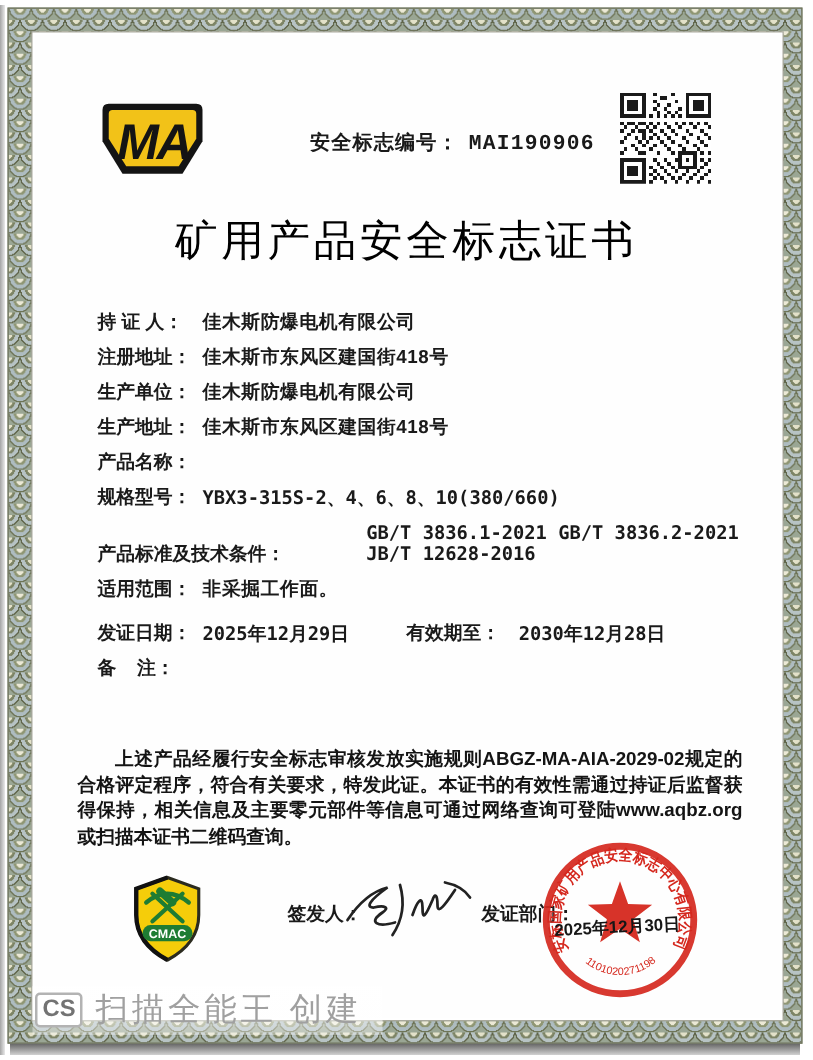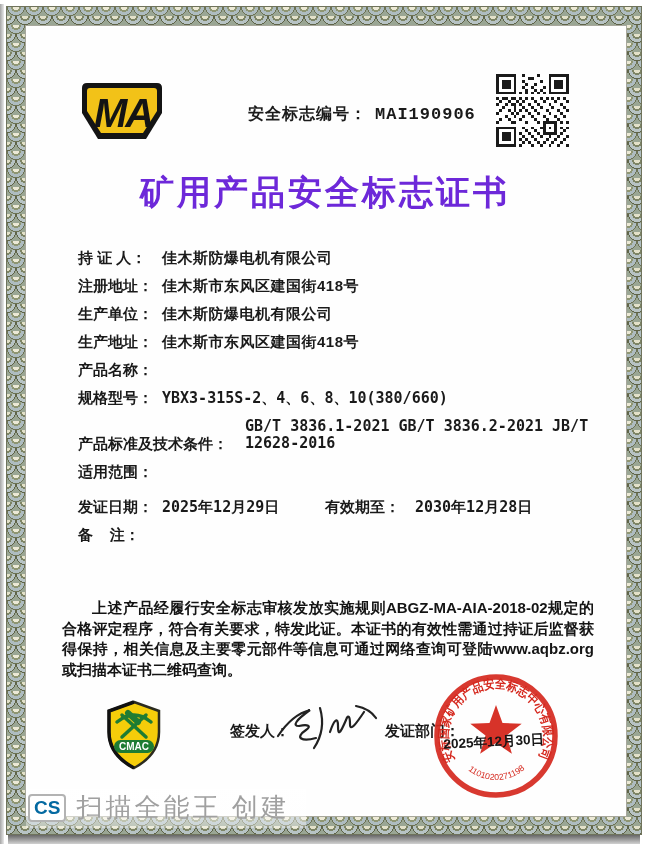--- a/index.html
+++ b/index.html
@@ -25,48 +25,48 @@
   .panel{
     position:absolute;inset:28px 26px 34px 28px;background:#fefefe;
     box-shadow:0 0 0 2px #ffffff,0 0 0 3px #a8a89c;
   }
   
   .ma-logo{position:absolute;left:78px;top:81px;width:88px;height:60px;}
   .cert-no{position:absolute;left:248px;top:104px;font-size:16px;font-weight:700;letter-spacing:1px;white-space:nowrap;}
   .cert-no .num{font-family:Liberation Mono, monospace;font-weight:600;font-size:17px;letter-spacing:1px;margin-left:8px;}
   .qr{position:absolute;left:496px;top:74px;width:73px;height:73px;}
   .title{position:absolute;left:0;right:0;top:170px;text-align:center;
-    font-size:34px;font-weight:700;letter-spacing:3px;color:#6d28d9;
+    font-size:34px;font-weight:400;letter-spacing:3px;color:#000000;
     font-family:"Liberation Serif",serif;}
   
   .fields{position:absolute;left:78px;right:52px;top:250px;font-size:15px;font-weight:700;line-height:16px;}
   .row{display:flex;align-items:flex-end;margin-bottom:12px;}
   .f-label{flex:0 0 84px;white-space:pre;}
   .f-value{flex:1;letter-spacing:.5px;}
   .row.wide .f-label{flex:0 0 167px;}
-  .row.wide .f-value{line-height:17px;letter-spacing:0;}
+  .row.wide .f-value{line-height:17px;letter-spacing:0;margin-left:48px;}
   .mono{font-family:"DejaVu Sans Mono",monospace;letter-spacing:0;}
   .row.dates{margin-top:19px;}
   .row.dates .d-val1{flex:0 0 163px;}
   .row.dates .d-lab2{flex:0 0 90px;white-space:pre;}
   .row.remark{margin-top:0;}
   
   .statement{position:absolute;left:62px;right:56px;top:598px;
     font-size:15px;font-weight:700;line-height:20.5px;text-indent:2em;text-align:justify;color:#141414;}
   
   .cmac{position:absolute;left:103px;top:700px;width:62px;height:70px;}
   .signer-label{position:absolute;left:230px;top:722px;font-size:15px;font-weight:700;}
   .signature{position:absolute;left:272px;top:698px;width:108px;height:62px;}
   .dept-label{position:absolute;left:385px;top:722px;font-size:15px;font-weight:700;}
   .seal{position:absolute;left:430px;top:670px;width:132px;height:132px;}
   
   .watermark{position:absolute;left:26px;top:789px;display:flex;align-items:center;gap:10px;
     color:#a0a0a0;font-size:26px;letter-spacing:3px;z-index:5;
     background:linear-gradient(rgba(255,255,255,.8),rgba(255,255,255,.35));padding:1px 16px 3px 2px;}
-  .cs-badge{font-size:19px;font-weight:700;color:#0369a1;border:2px solid #b3b3b3;border-radius:4px;
+  .cs-badge{font-size:19px;font-weight:700;color:#737373;border:2px solid #b3b3b3;border-radius:4px;
     background:#fff;padding:1px 4px;letter-spacing:0;}
 </style>
 </head>
 <body>
 
 <div class="certificate">
   <div class="frame"></div>
   <div class="scan-shadow-bottom"></div>
   <div class="scan-shadow-left"></div>
   <div class="panel"></div>
@@ -138,34 +138,35 @@
     <div class="row">
         <span class="f-label">规格型号：</span>
         <span class="f-value mono">YBX3-315S-2、4、6、8、10(380/660)</span>
       </div>
     <div class="row wide">
         <span class="f-label">产品标准及技术条件：</span>
         <span class="f-value mono">GB/T 3836.1-2021 GB/T 3836.2-2021 JB/T 12628-2016</span>
       </div>
     <div class="row" style="margin-top:2px;">
         <span class="f-label">适用范围：</span>
+        <span class="f-value">非采掘工作面。</span>
       </div>
     <div class="row dates">
       <span class="f-label">发证日期：</span>
         <span class="f-value d-val1 mono">2025年12月29日</span>
         <span class="d-lab2">有效期至：</span>
         <span class="f-value mono">2030年12月28日</span>
     </div>
     <div class="row remark">
         <span class="f-label">备    注：</span>
         <span class="f-value"></span>
       </div>
   </div>
 
-  <div class="statement">上述产品经履行安全标志审核发放实施规则ABGZ-MA-AIA-2018-02规定的合格评定程序，符合有关要求，特发此证。本证书的有效性需通过持证后监督获得保持，相关信息及主要零元部件等信息可通过网络查询可登陆www.aqbz.org或扫描本证书二维码查询。</div>
+  <div class="statement">上述产品经履行安全标志审核发放实施规则ABGZ-MA-AIA-2029-02规定的合格评定程序，符合有关要求，特发此证。本证书的有效性需通过持证后监督获得保持，相关信息及主要零元部件等信息可通过网络查询可登陆www.aqbz.org或扫描本证书二维码查询。</div>
 
   <svg class="cmac" viewBox="0 0 62 70">
     <path d="M31 2 L56 11 V32 C56 49 46 60 31 68 C16 60 6 49 6 32 V11 Z" fill="#f5cd0a" stroke="#2b2b1f" stroke-width="2.5"></path>
     <path d="M31 2 L6 11 V32 C6 49 16 60 31 68" fill="none" stroke="#111" stroke-width="3.5"></path>
     <g stroke="#1e7c33" fill="none" stroke-linecap="round">
       <path d="M14 22 Q31 8 48 22" stroke-width="3.5"></path>
       <path d="M19 15 L43 37" stroke-width="3.5"></path>
       <path d="M43 15 L19 37" stroke-width="3.5"></path>
       <path d="M25 13 L35 22" stroke-width="6"></path>
     </g>

